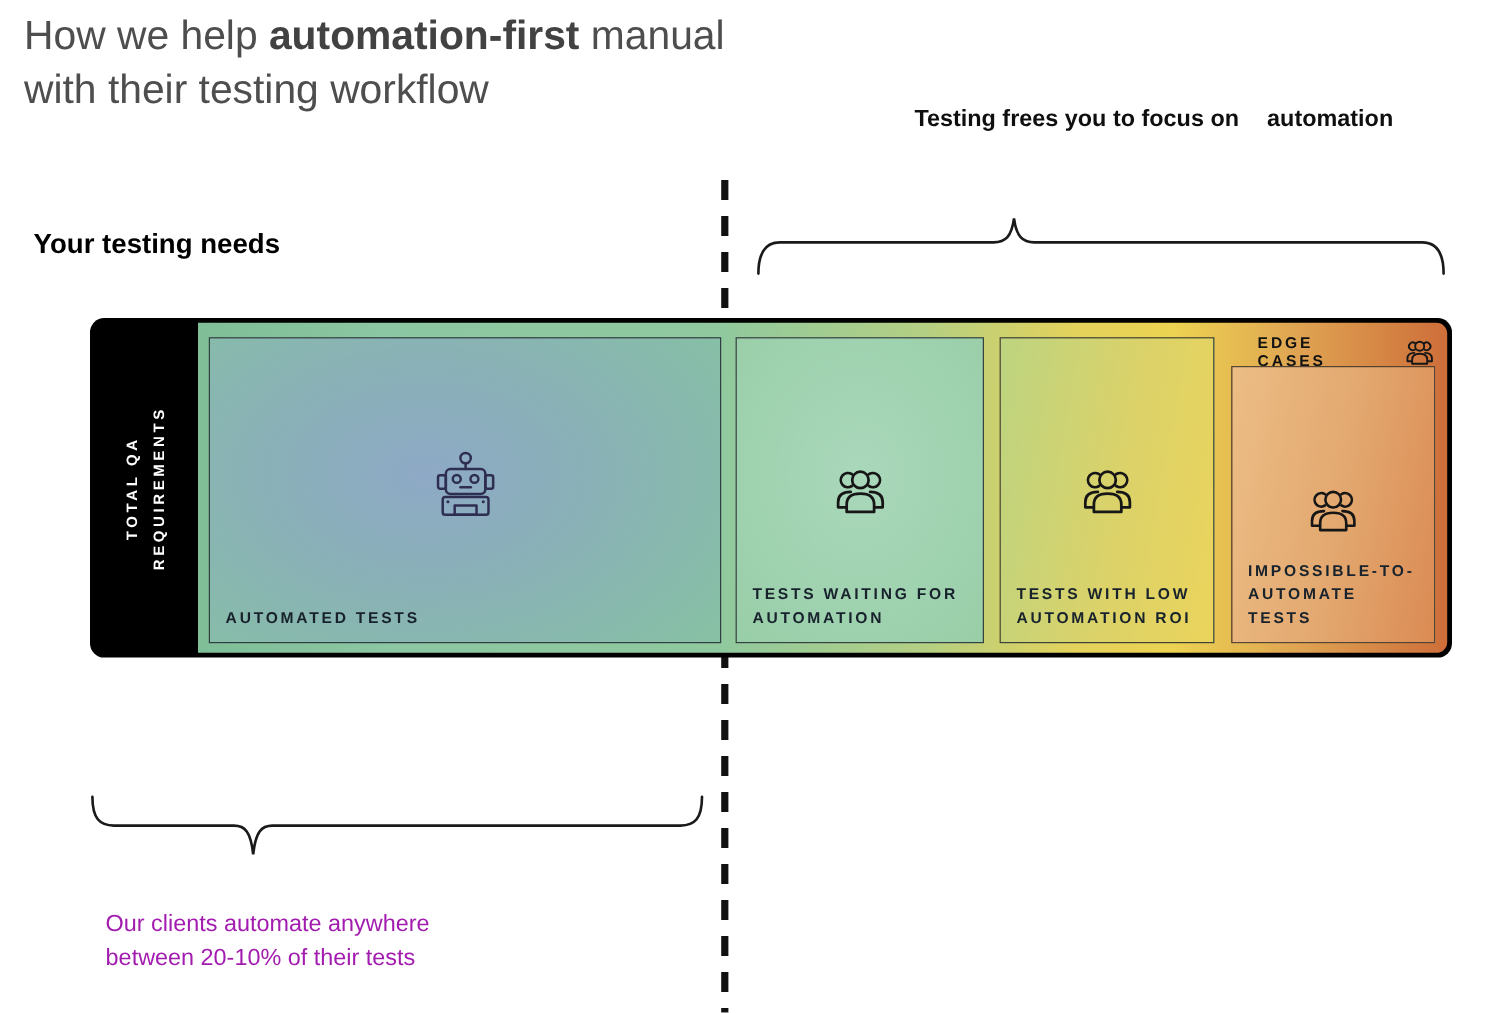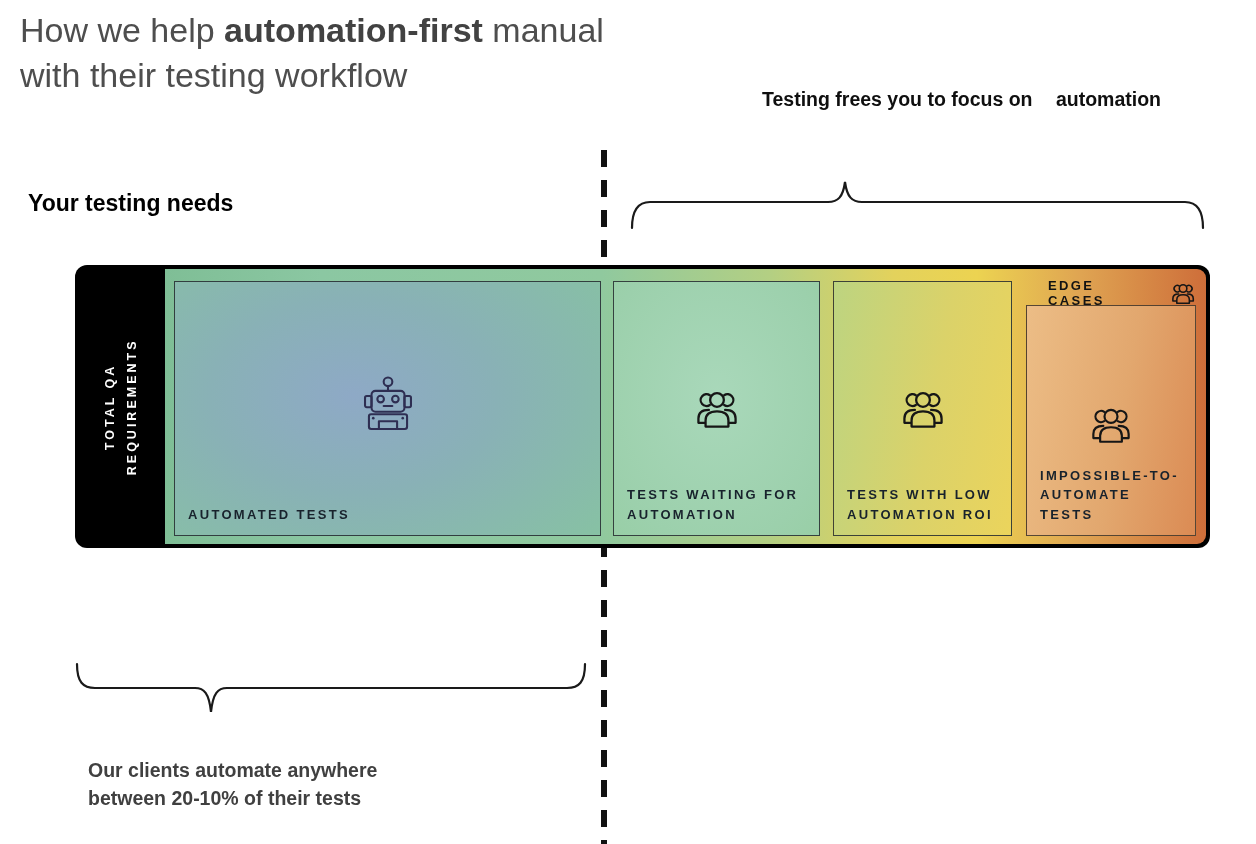--- a/index.html
+++ b/index.html
@@ -14,21 +14,21 @@
   .title .hl { font-weight:700; color:#424242; }
 
   .anno-right { position:absolute; left:762px; top:86px; width:490px;
                 font-size:19.5px; font-weight:700; color:#0f0f0f; line-height:1.42; }
   .anno-right .ul { text-underline-offset:3px;margin-left:18px; }
 
   .your-needs { position:absolute; left:28px; top:190px; font-size:23px;
                 font-weight:700; color:#000; }
 
   .anno-bottom { position:absolute; left:88px; top:757px; font-size:19.5px;
-                 font-weight:700; color:#404040; line-height:1.42; }
+                 font-weight:400; color:#a21caf; line-height:1.42; }
 
   
   .dashed-line { position:absolute; left:601px; top:150px; width:6px; height:694px;
     background:repeating-linear-gradient(to bottom,#111 0px,#111 17px,transparent 17px,transparent 30px);
     z-index:0; }
 
   
   .brace { position:absolute; z-index:0; }
   .brace path { fill:none; stroke:#1a1a1a; stroke-width:2.2; stroke-linecap:round; }
   .brace-top { left:630px; top:178px; }

